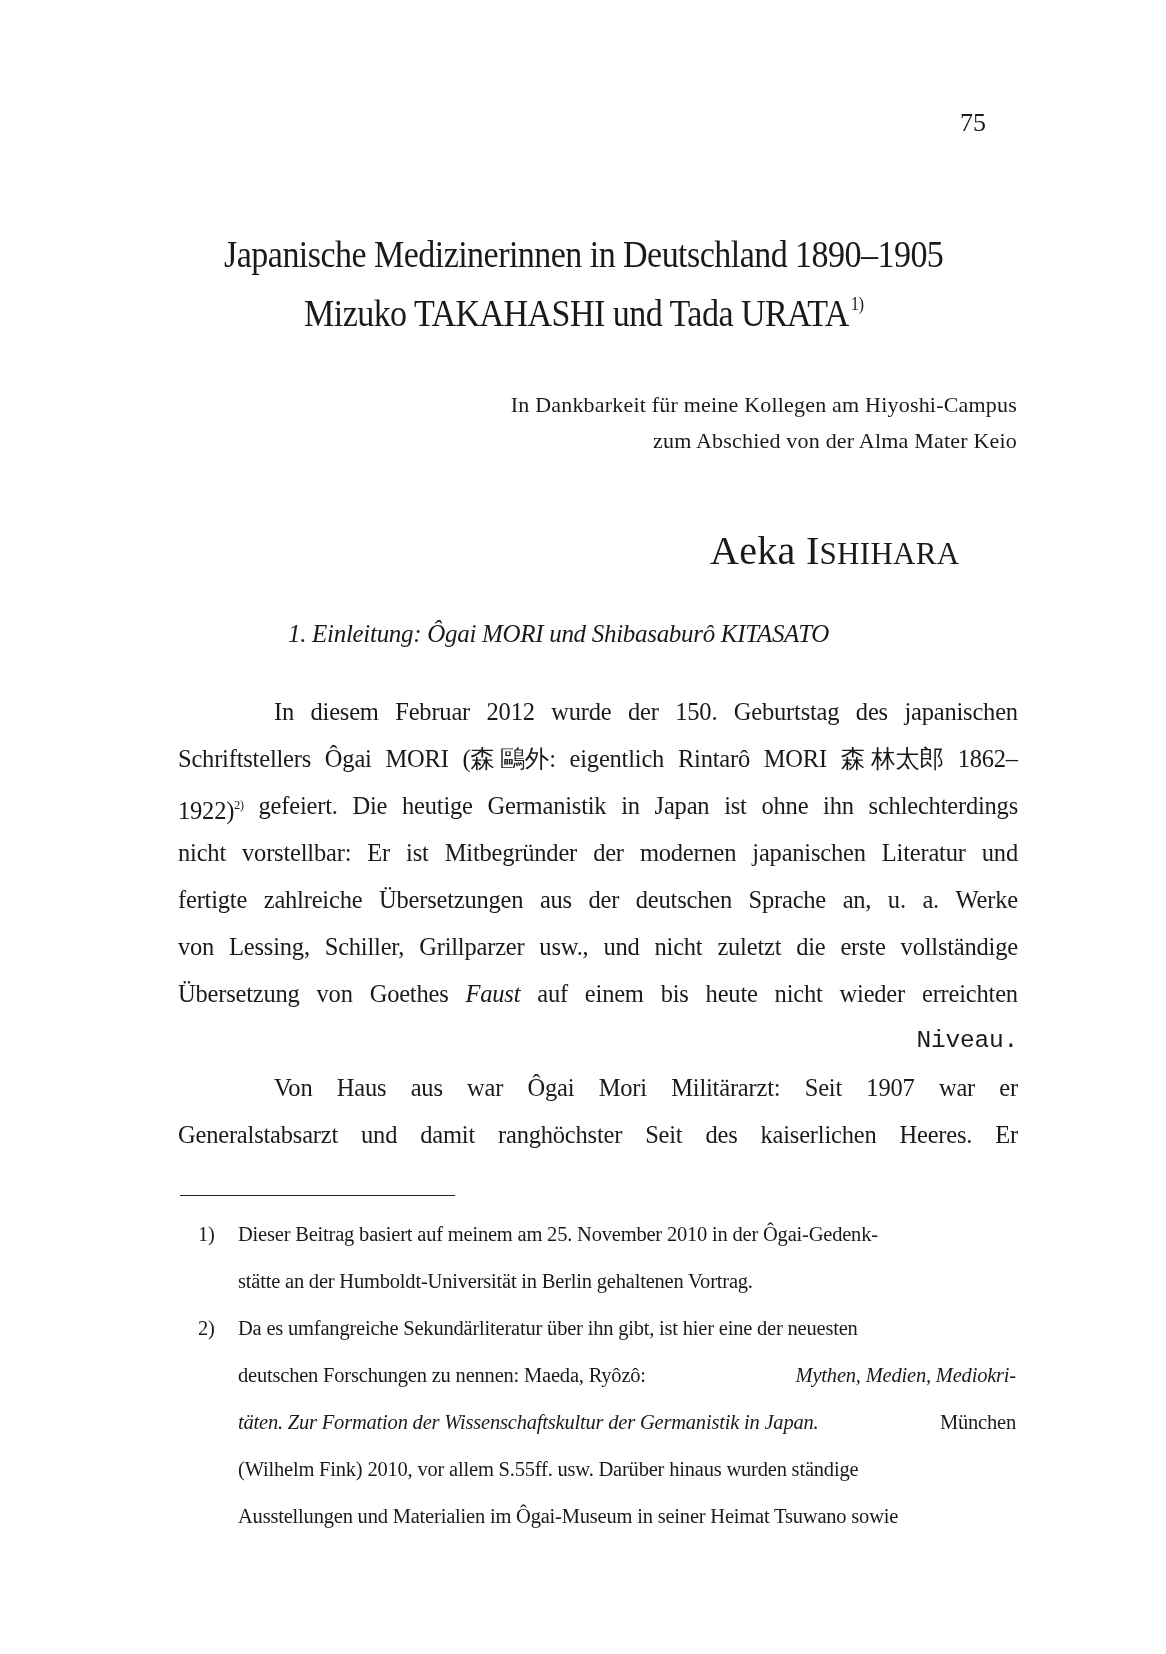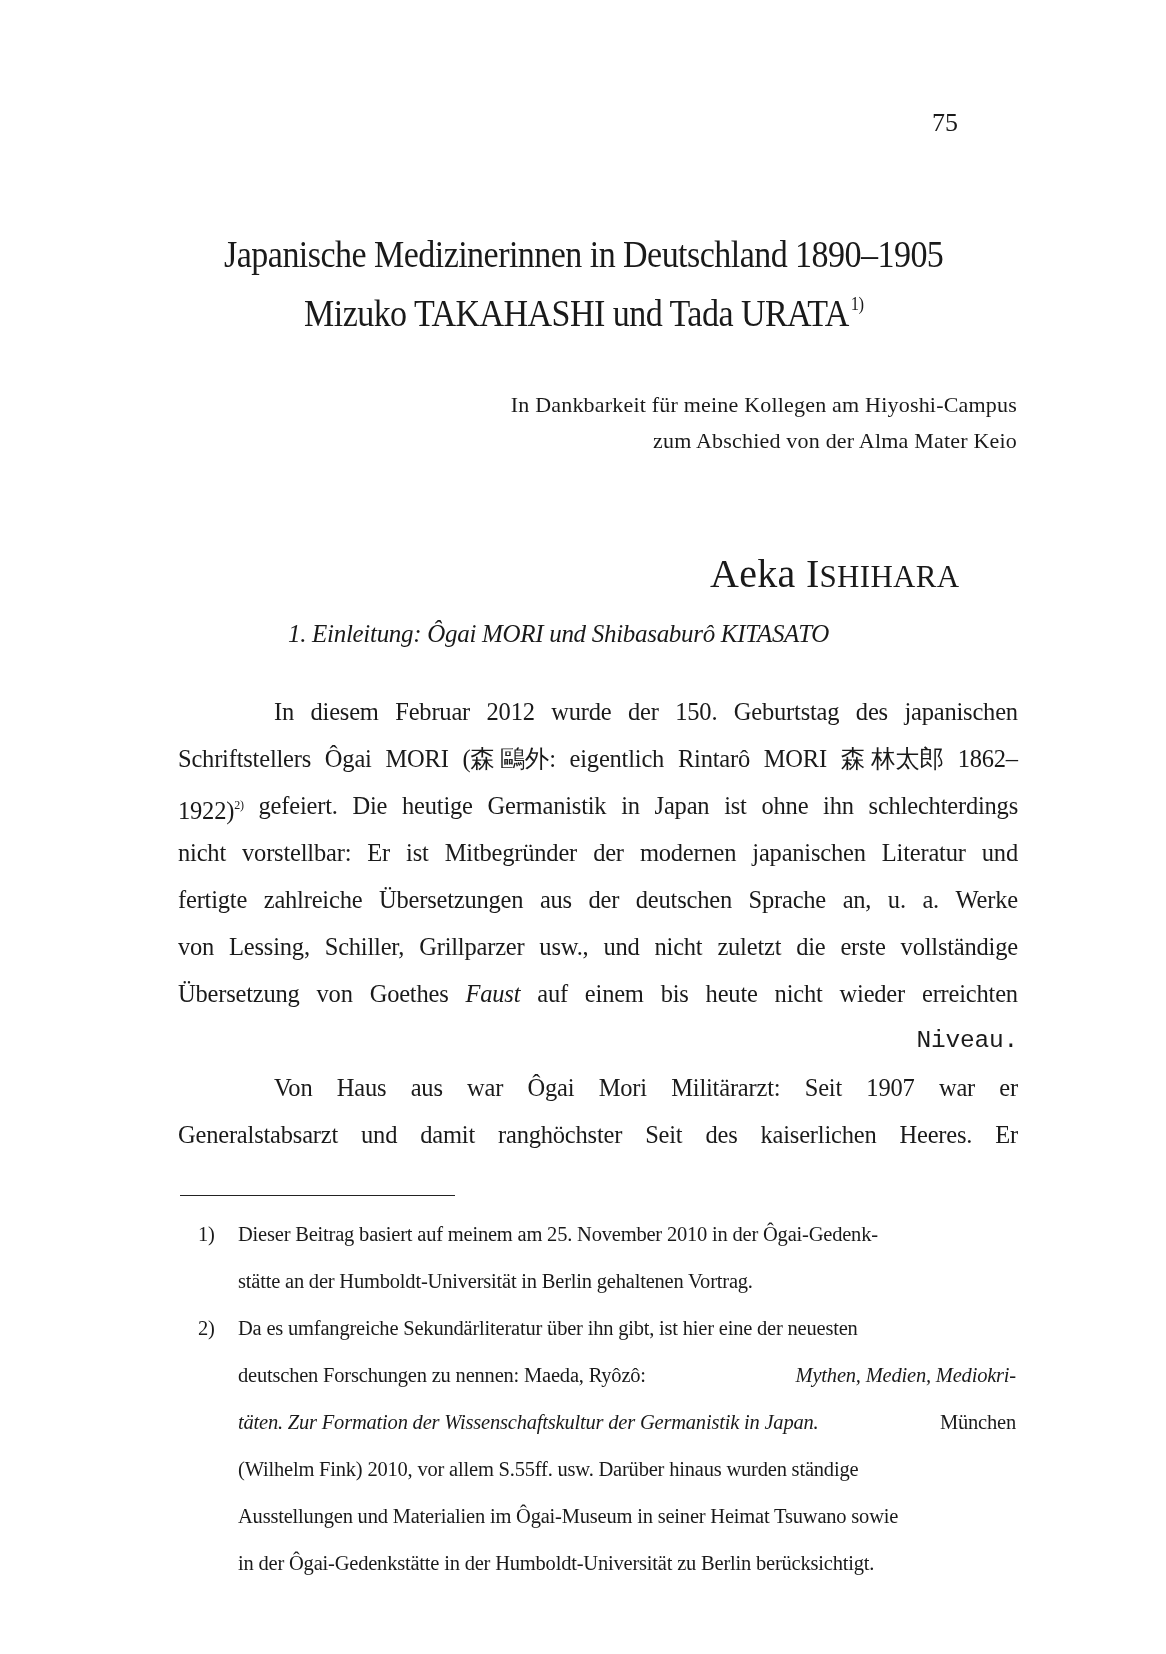--- a/index.html
+++ b/index.html
@@ -1,26 +1,26 @@
 <!DOCTYPE html>
 <html><head>
 <meta charset="utf-8">
 <style>
   html, body { margin: 0; padding: 0; background: #ffffff; }
   body { width: 1166px; height: 1654px; position: relative; overflow: hidden;
          font-family: "Liberation Serif", "DejaVu Serif", serif; color: #1a1a1a; }
-  .page-number { position: absolute; left: 932px; top: 108px; font-size: 26px; }
+  .page-number { position: absolute; left: 960px; top: 108px; font-size: 26px; }
   .title { position: absolute; left: 0; width: 1166px; text-align: center; font-size: 37px; line-height: 1; letter-spacing: -0.6px; transform: scaleX(0.92); transform-origin: 592px 0; }
   .title1 { top: 236px; }
   .title2 { top: 295px; }
   .sup { font-size: 18px; vertical-align: 16px; margin-left: 2px; }
   .dedication { position: absolute; right: 149px; font-size: 22px; text-align: left; letter-spacing: 0.2px; }
   .ded1 { top: 392px; }
   .ded2 { top: 428px; }
-  .author { position: absolute; left: 710px; top: 550px; font-size: 40px; letter-spacing: 0.3px; }
+  .author { position: absolute; left: 710px; top: 527px; font-size: 40px; letter-spacing: 0.3px; }
   .author .sc { font-size: 31px; }
   .section-heading { position: absolute; left: 288px; top: 620px; font-size: 25px; letter-spacing: -0.3px; font-style: italic; }
   .body { position: absolute; left: 178px; width: 840px; top: 688px; font-size: 24.5px; line-height: 47px; letter-spacing: -0.2px; }
   .line { display: flex; justify-content: space-between; white-space: nowrap; height: 47px; }
   .line.last { justify-content: flex-end; font-family: Liberation Mono, monospace; }
   .line.indent { padding-left: 96px; }
   .line span.w { display: inline-block; }
   .fsup { font-size: 12px; vertical-align: 10px; }
   .rule { position: absolute; left: 180px; top: 1195px; width: 275px; height: 1px; background: #222; }
   .footnotes { position: absolute; left: 198px; width: 818px; top: 1205px; font-size: 20.5px; line-height: 35px; letter-spacing: -0.2px; }
@@ -177,16 +177,15 @@
       <div class="fline">
           <span>deutschen Forschungen zu nennen: Maeda, Ryôzô:</span>
           <em>Mythen, Medien, Mediokri-</em>
         </div>
       <div class="fline">
           <em>täten. Zur Formation der Wissenschaftskultur der Germanistik in Japan.</em>
           <span>München</span>
         </div>
       <div class="fline">(Wilhelm Fink) 2010, vor allem S.55ff. usw. Darüber hinaus wurden ständige</div>
       <div class="fline">Ausstellungen und Materialien im Ôgai-Museum in seiner Heimat Tsuwano sowie</div>
-      <div class="fline last">in der Ôgai-Gedenkstätte in der Humboldt-Universität zu Berlin berücksichtigt.</div>
     </div>
   </div>
 </div>
 
 </body></html>

